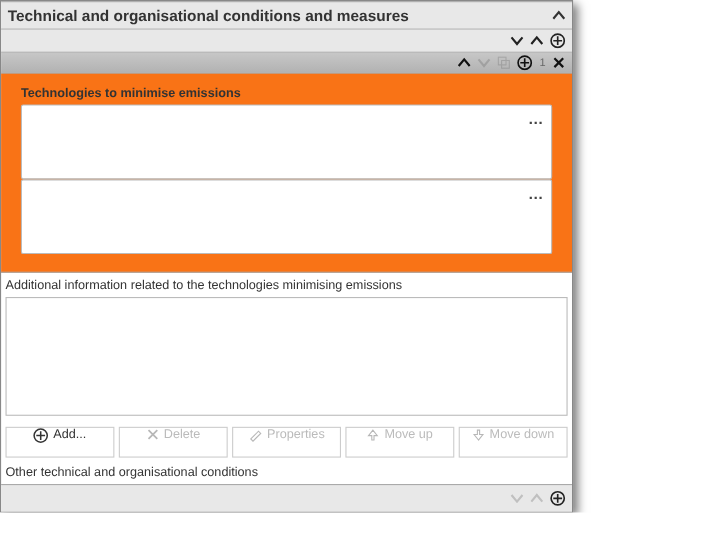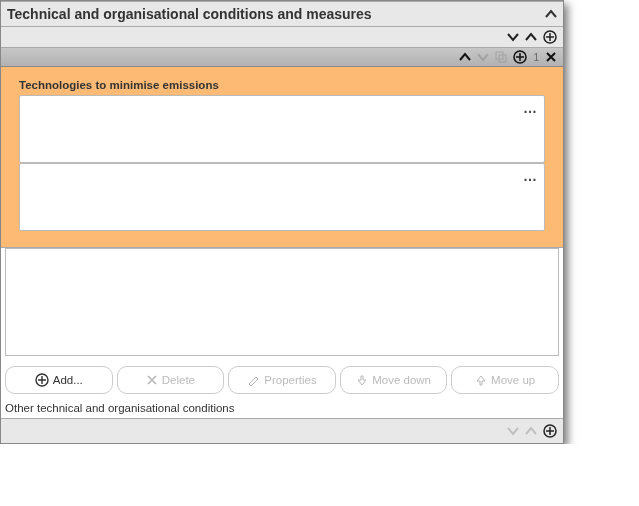--- a/index.html
+++ b/index.html
@@ -1,17 +1,17 @@
 <!DOCTYPE html>
 <html><head>
 <meta charset="utf-8">
 <style>
   * { box-sizing: border-box; font-family: Arial, sans-serif; }
   body { margin: 0; padding: 0; background: #fff; width: 639px; }
-  .container { width: 564px; margin: 0; box-shadow: 4px 4px 8px rgba(0,0,0,0.5); background: #fff; border: 1px solid #888; }
+  .container { width: 521px; margin: 0; box-shadow: 4px 4px 8px rgba(0,0,0,0.5); background: #fff; border: 1px solid #888; }
   
   .section-header {
     background: #e8e8e8;
     border-top: 1px solid #aaa;
     border-bottom: 1px solid #aaa;
     padding: 4px 6px;
     display: flex;
     align-items: center;
     justify-content: space-between;
   }
@@ -38,21 +38,21 @@
     background: linear-gradient(#c7c7c7, #b2b2b2);
     border-bottom: 1px solid #888;
     padding: 2px 6px;
     display: flex;
     justify-content: flex-end;
     gap: 6px;
     align-items: center;
   }
   
   .panel-body {
-    background: #fdba74;
+    background: #f97316;
     padding: 12px 18px 16px 18px;
     border-bottom: 1px solid #aaa;
   }
   
   .field-label {
     font-weight: bold;
     font-size: 11.5px;
     color: #333;
     margin-bottom: 4px;
     margin-top: 8px;
@@ -93,24 +93,24 @@
   .button-row {
     display: flex;
     gap: 4px;
     padding: 4px;
   }
   .btn {
     flex: 1;
     height: 28px;
     background: #fff;
     border: 1px solid #ccc;
-    border-radius: 10px;
-    font-size: 11.5px;
-    display: flex;
-    align-items: center;
+    border-radius: 0;
+    font-size: 11.5px;
+    display: flex;
+    align-items: flex-start;
     justify-content: center;
     gap: 4px;
     color: #333;
     cursor: pointer;
   }
   .btn.disabled { color: #bbb; cursor: default; }
   .btn.disabled svg { opacity: 0.35; }
   
   .sub-section-label {
     font-size: 11.5px;
@@ -199,20 +199,21 @@
   <div class="panel-body">
     <div class="field-label">Technologies to minimise emissions</div>
     <div class="field-box">
       <span class="ellipsis">…</span>
     </div>
     <div class="field-box">
       <span class="ellipsis">…</span>
     </div>
   </div>
 
+  <div class="plain-label">Additional information related to the technologies minimising emissions</div>
   <div class="big-textarea"></div>
 
   <div class="button-row">
     <div class="btn">
       <svg width="14" height="14" viewBox="0 0 14 14">
           <circle cx="7" cy="7" r="6" stroke="#333" stroke-width="1.4" fill="none"></circle>
           <path d="M7 3 V11 M3 7 H11" stroke="#333" stroke-width="1.4"></path>
         </svg>
       <span>Add...</span>
     </div>
@@ -223,29 +224,29 @@
       <span>Delete</span>
     </div>
     <div class="btn disabled">
       <svg width="13" height="13" viewBox="0 0 13 13">
           <path d="M2 10 L9 3 L11 5 L4 12 Z" stroke="#333" fill="none"></path>
         </svg>
       <span>Properties</span>
     </div>
     <div class="btn disabled">
       <svg width="12" height="12" viewBox="0 0 12 12">
+          <path d="M6 2 L2 7 H5 V11 H7 V7 H10 Z" stroke="#333" fill="none"></path>
+        </svg>
+      <span>Move up</span>
+    </div>
+    <div class="btn disabled">
+      <svg width="12" height="12" viewBox="0 0 12 12">
           <path d="M6 11 L2 6 H5 V2 H7 V6 H10 Z" stroke="#333" fill="none"></path>
         </svg>
       <span>Move down</span>
-    </div>
-    <div class="btn disabled">
-      <svg width="12" height="12" viewBox="0 0 12 12">
-          <path d="M6 2 L2 7 H5 V11 H7 V7 H10 Z" stroke="#333" fill="none"></path>
-        </svg>
-      <span>Move up</span>
     </div>
   </div>
 
   <div class="sub-section-label">Other technical and organisational conditions</div>
   <div class="bottom-strip">
     <span class="icon-disabled">
       <svg width="12" height="10" viewBox="0 0 12 10">
           <path d="M1 2 L6 8 L11 2" stroke="#666" stroke-width="2" fill="none"></path>
         </svg>
     </span>

